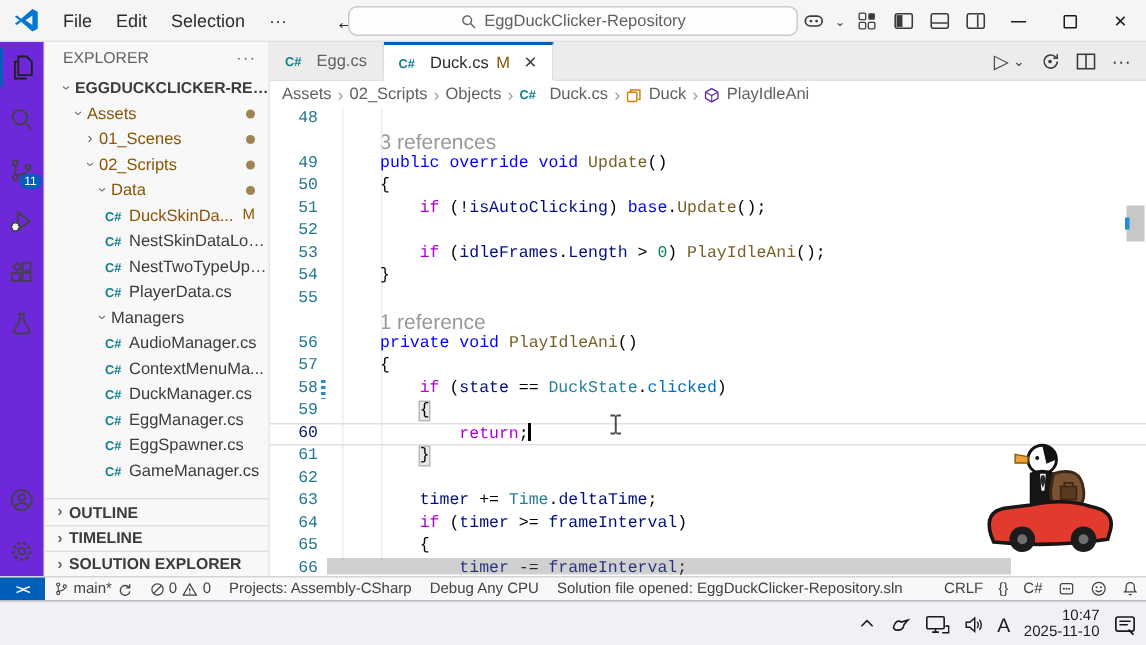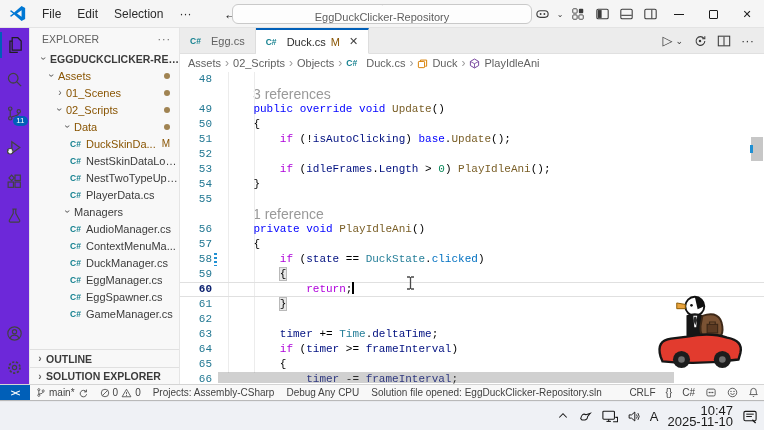--- a/index.html
+++ b/index.html
@@ -5,21 +5,21 @@
   * { margin:0; padding:0; box-sizing:border-box; cursor:default; }
   body { background:#d0d0d0; font-family:"Liberation Sans",sans-serif; }
   .screen { position:relative; width:764px; height:430px; background:#fff; overflow:hidden; font-size:12px; color:#333; }
 
   
   .titlebar { position:absolute; top:0; left:0; right:0; height:28px; background:#f5f5f5; border-bottom:1px solid #e3e3e3; display:flex; align-items:center;text-align:center; }
   .vslogo { width:17px; height:17px; margin:0 8px 0 9px; }
   .menu-item { padding:0 8px; font-size:12px; color:#2b2b2b; line-height:28px; }
   .nav-arrows { margin-left:24px; display:flex; gap:12px; font-size:14px; }
   .arrow-fwd { color:#b8b8b8; }
-  .cmd-center { position:absolute; left:232px; top:4px; width:300px; height:20px; background:#fdfdfd; border:1px solid #c9c9c9; border-radius:6px; display:flex; align-items:center; justify-content:center; gap:5px; color:#5f5f5f; font-size:11px;flex-direction:column; }
+  .cmd-center { position:absolute; left:232px; top:4px; width:300px; height:20px; background:#fdfdfd; border:1px solid #c9c9c9; border-radius:6px; display:flex; align-items:center; justify-content:center; gap:5px; color:#5f5f5f; font-size:11px; }
   .tb-right { position:absolute; right:0; top:0; height:28px; display:flex; align-items:center; }
   .tb-ico { width:24px; height:22px; display:flex; align-items:center; justify-content:center; color:#3b3b3b; }
   .win-btn { width:34px; height:28px; display:flex; align-items:center; justify-content:center; color:#1a1a1a; font-size:11px; }
   .min-glyph { width:10px; height:1px; background:#1a1a1a; }
   .max-glyph { width:9px; height:9px; border:1px solid #1a1a1a; border-radius:1px; }
 
   
   .activitybar { position:absolute; top:28px; left:0; width:30px; height:356px; background:#6d28d9; border-right:1px solid #e5e5e5; display:flex; flex-direction:column; align-items:center; }
   .ab-item { position:relative; width:30px; height:34px; display:flex; align-items:center; justify-content:center; }
   .ab-item.active::before { content:""; position:absolute; left:0; top:4px; bottom:4px; width:2px; background:#005fb8; }
@@ -56,21 +56,21 @@
   .tab-actions .small-chev { font-size:9px; margin-left:-7px; color:#3b3b3b; }
   .breadcrumbs { height:18px; display:flex; align-items:center; gap:4px; padding-left:8px; font-size:11px; color:#616161; background:#fff; }
   .bcsep { color:#9d9d9d; font-size:12px; }
   .bc-ico { display:inline-flex; }
 
   .code-area { position:relative; flex:1; overflow:hidden; font-family:"Liberation Mono","DejaVu Sans Mono",monospace; font-size:11px; }
   .guide { position:absolute; top:0; bottom:11px; width:1px; background:#ececec; z-index:0; }
   .code-row { position:relative; height:15px; line-height:15px; display:flex; white-space:pre; z-index:1; }
   .code-row.current { box-shadow: inset 0 1px 0 #e0e0e0, inset 0 -1px 0 #e0e0e0; }
   .ln { flex:0 0 32px; text-align:right; color:#237893; }
-  .ln.active { color:#0b216f; font-weight:bold; }
+  .ln.active { color:#0b216f; font-weight:normal; }
   .gut { flex:0 0 15px; position:relative; }
   .gitmark { position:absolute; left:2px; top:1px; width:3px; height:13px;
     background:repeating-linear-gradient(to bottom,#2090d3 0 2px,transparent 2px 4px); }
   .txt { white-space:pre; }
   .lens-row { height:15px; line-height:15px; padding-left:73px; font-size:14px; color:#999; font-family:"Liberation Sans",sans-serif; }
   .bracket { background:#e8e8e8; box-shadow:0 0 0 1px #b9b9b9; }
   .caret { display:inline-block; width:1.5px; height:12px; background:#000; vertical-align:-2px; }
   .hscroll { position:absolute; left:38px; right:90px; bottom:1px; height:11px; background:rgba(120,120,120,0.35); z-index:3; }
   .vscroll-thumb { position:absolute; right:1px; top:65px; width:12px; height:24px; background:rgba(130,130,130,0.45); z-index:3; }
   .vscroll-mark { position:absolute; right:11px; top:73px; width:3px; height:8px; background:#2090d3; z-index:4; }
@@ -80,21 +80,21 @@
   
   .statusbar { position:absolute; left:0; right:0; top:384px; height:16px; background:#f8f8f8; border-top:1px solid #d4d4d4; display:flex; align-items:center; font-size:10px; color:#424242; }
   .remote { width:30px; height:100%; background:#005fb8; color:#fff; display:flex; align-items:center; justify-content:center; font-size:9px; font-weight:bold; letter-spacing:-1px; }
   .st-item { display:flex; align-items:center; gap:3px; padding:0 6px; white-space:nowrap; }
   .st-right { margin-left:auto; display:flex; align-items:center; }
   .st-right .st-item { padding:0 5px; }
 
   
   .taskbar { position:absolute; left:0; right:0; top:400px; height:30px; background:#eff1f5; border-top:1px solid #b9b9b9; box-shadow:inset 0 1px 0 #e8eaee; }
   .tray { position:absolute; right:6px; top:0; height:30px; display:flex; align-items:center; gap:9px; color:#1a1a1a; }
-  .clock { text-align:right; font-size:13px; line-height:11px; color:#1a1a1a; }
+  .clock { text-align:right; font-size:10px; line-height:11px; color:#1a1a1a; }
   svg { display:block; }
 </style>
 </head>
 <body>
 
 <div class="screen">
 
   <div class="titlebar">
     <svg class="vslogo" viewBox="0 0 100 100">
       <path fill="#0078d4" d="M74 6 L30 44 L13 31 L5 36 L24 50 L5 64 L13 69 L30 56 L74 94 L95 83 L95 17 Z M74 31 L74 69 L47 50 Z"></path>
@@ -290,20 +290,24 @@
         </div>
         <div class="trow" style="padding-left: 40px;">
           <span class="csico">C#</span>
           <span class="tlabel">GameManager.cs</span>
         </div>
       </div>
     <div class="sb-sections">
       <div class="sec-row">
           <span class="chev right"></span>
           <span>OUTLINE</span>
+        </div>
+      <div class="sec-row">
+          <span class="chev right"></span>
+          <span>TIMELINE</span>
         </div>
       <div class="sec-row">
           <span class="chev right"></span>
           <span>SOLUTION EXPLORER</span>
         </div>
     </div>
   </div>
 
   <div class="editor">
     <div class="tabbar">

